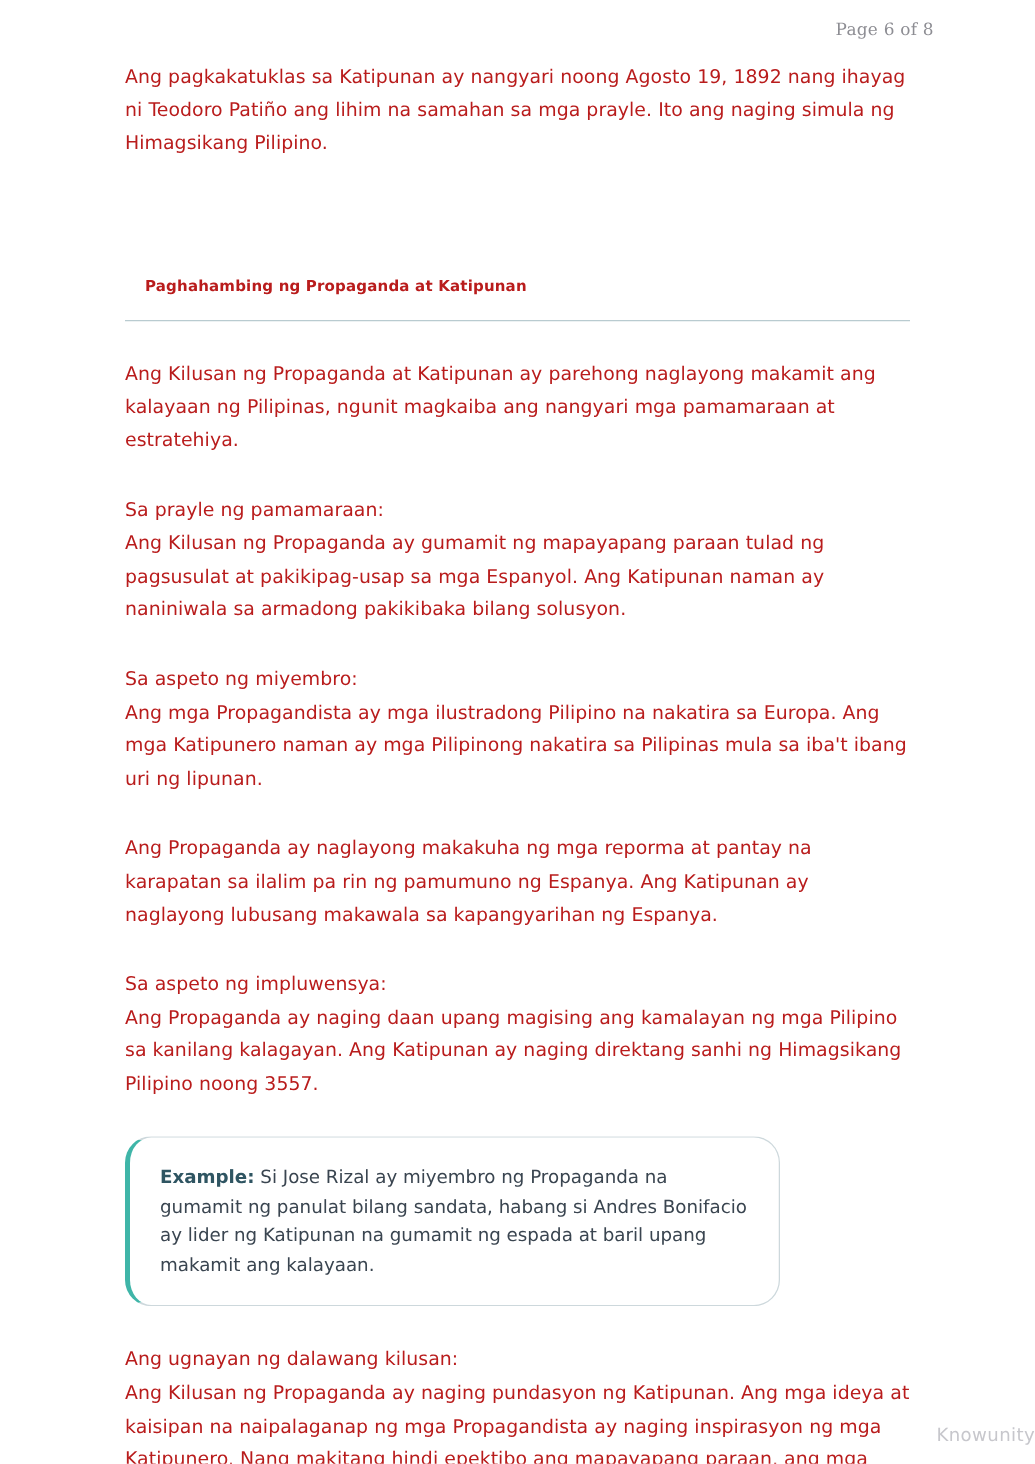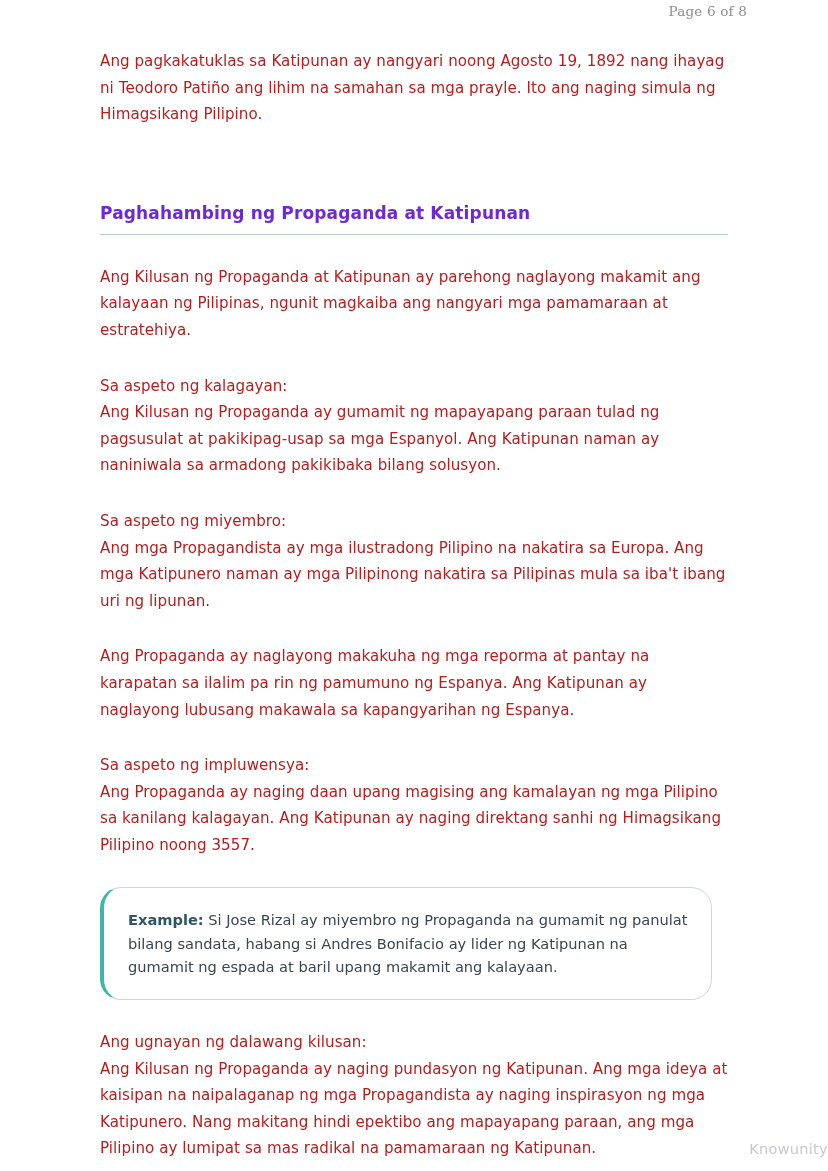--- a/index.html
+++ b/index.html
@@ -19,21 +19,21 @@
   .page {
     position: relative;
     width: 828px;
     height: 1171px;
     box-sizing: border-box;
   }
 
   
   .page-header {
     position: absolute;
-    top: 3px;
+    top: 16px;
     right: 81px;
     font-family: "DejaVu Serif", serif;
     font-size: 13.5px;
     color: #8d8d93;
     letter-spacing: 0.2px;
     white-space: nowrap;
   }
 
   
   .content {
@@ -49,37 +49,37 @@
     line-height: 26.6px;
     color: #b91c1c;
     letter-spacing: 0.05px;
   }
 
   .spacer-lg { height: 74px; }
   .spacer-md { height: 29px; }
 
   
   .section-heading {
-    margin: 0;
-    font-size: 17px;
+    margin: 16px;
+    font-size: 12px;
     font-weight: 700;
-    color: #6d28d9;
+    color: #b91c1c;
     letter-spacing: 0.15px;
     line-height: 22px;
   }
   .heading-rule {
     margin-top: 10px;
     border-top: 1.3px solid #b9cbd0;
     width: 628px;
   }
 
   
   .callout {
     box-sizing: border-box;
-    width: 612px;
+    width: 524px;
     border: 1px solid #cdd8dc;
     border-left: 4px solid #3fb5a8;
     border-radius: 21px;
     padding: 20px 22px 20px 24px;
     background: #ffffff;
   }
   .callout p {
     margin: 0;
     font-size: 14.6px;
     line-height: 23.5px;
@@ -118,21 +118,21 @@
     <h2 class="section-heading">Paghahambing ng Propaganda at Katipunan</h2>
     <div class="heading-rule"></div>
 
     <div class="spacer-md"></div>
 
     <p class="body-text">Ang Kilusan ng Propaganda at Katipunan ay parehong naglayong makamit ang kalayaan ng Pilipinas, ngunit magkaiba ang nangyari mga pamamaraan at estratehiya.</p>
 
     <div class="spacer-md"></div>
 
     <div>
-      <p class="body-text">Sa aspeto ng kalagayan:</p>
+      <p class="body-text">Sa prayle ng pamamaraan:</p>
       <p class="body-text">Ang Kilusan ng Propaganda ay gumamit ng mapayapang paraan tulad ng pagsusulat at pakikipag-usap sa mga Espanyol. Ang Katipunan naman ay naniniwala sa armadong pakikibaka bilang solusyon.</p>
     </div>
 
     <div class="spacer-md"></div>
 
     <div>
       <p class="body-text">Sa aspeto ng miyembro:</p>
       <p class="body-text">Ang mga Propagandista ay mga ilustradong Pilipino na nakatira sa Europa. Ang mga Katipunero naman ay mga Pilipinong nakatira sa Pilipinas mula sa iba't ibang uri ng lipunan.</p>
     </div>
 

